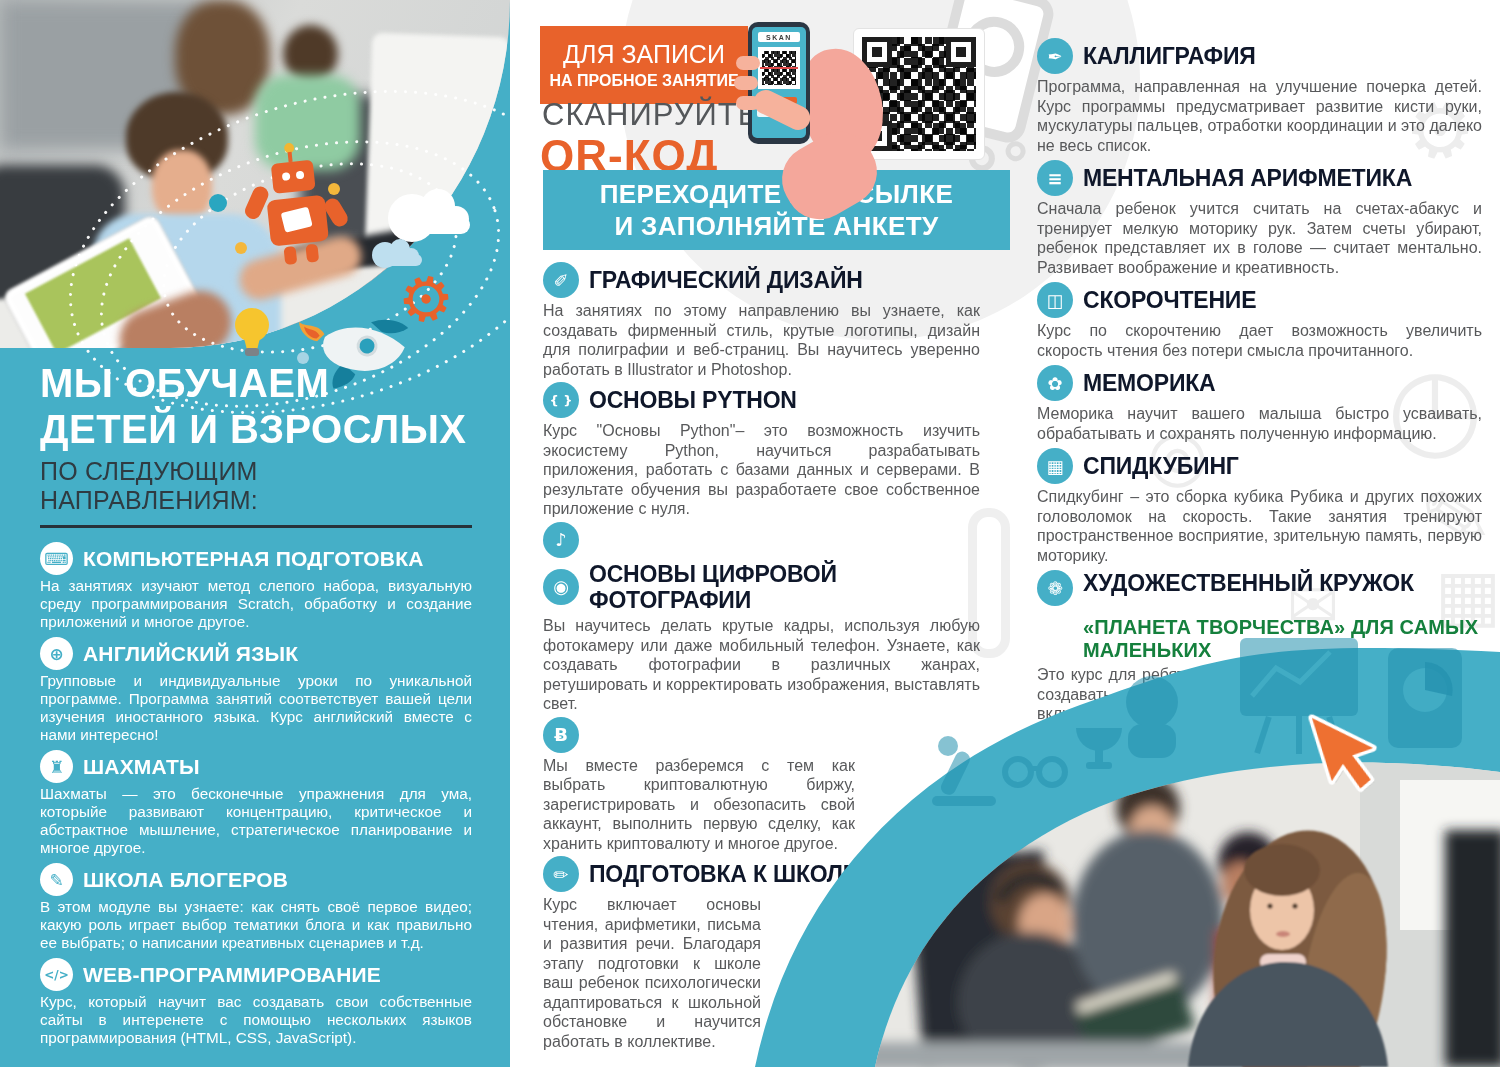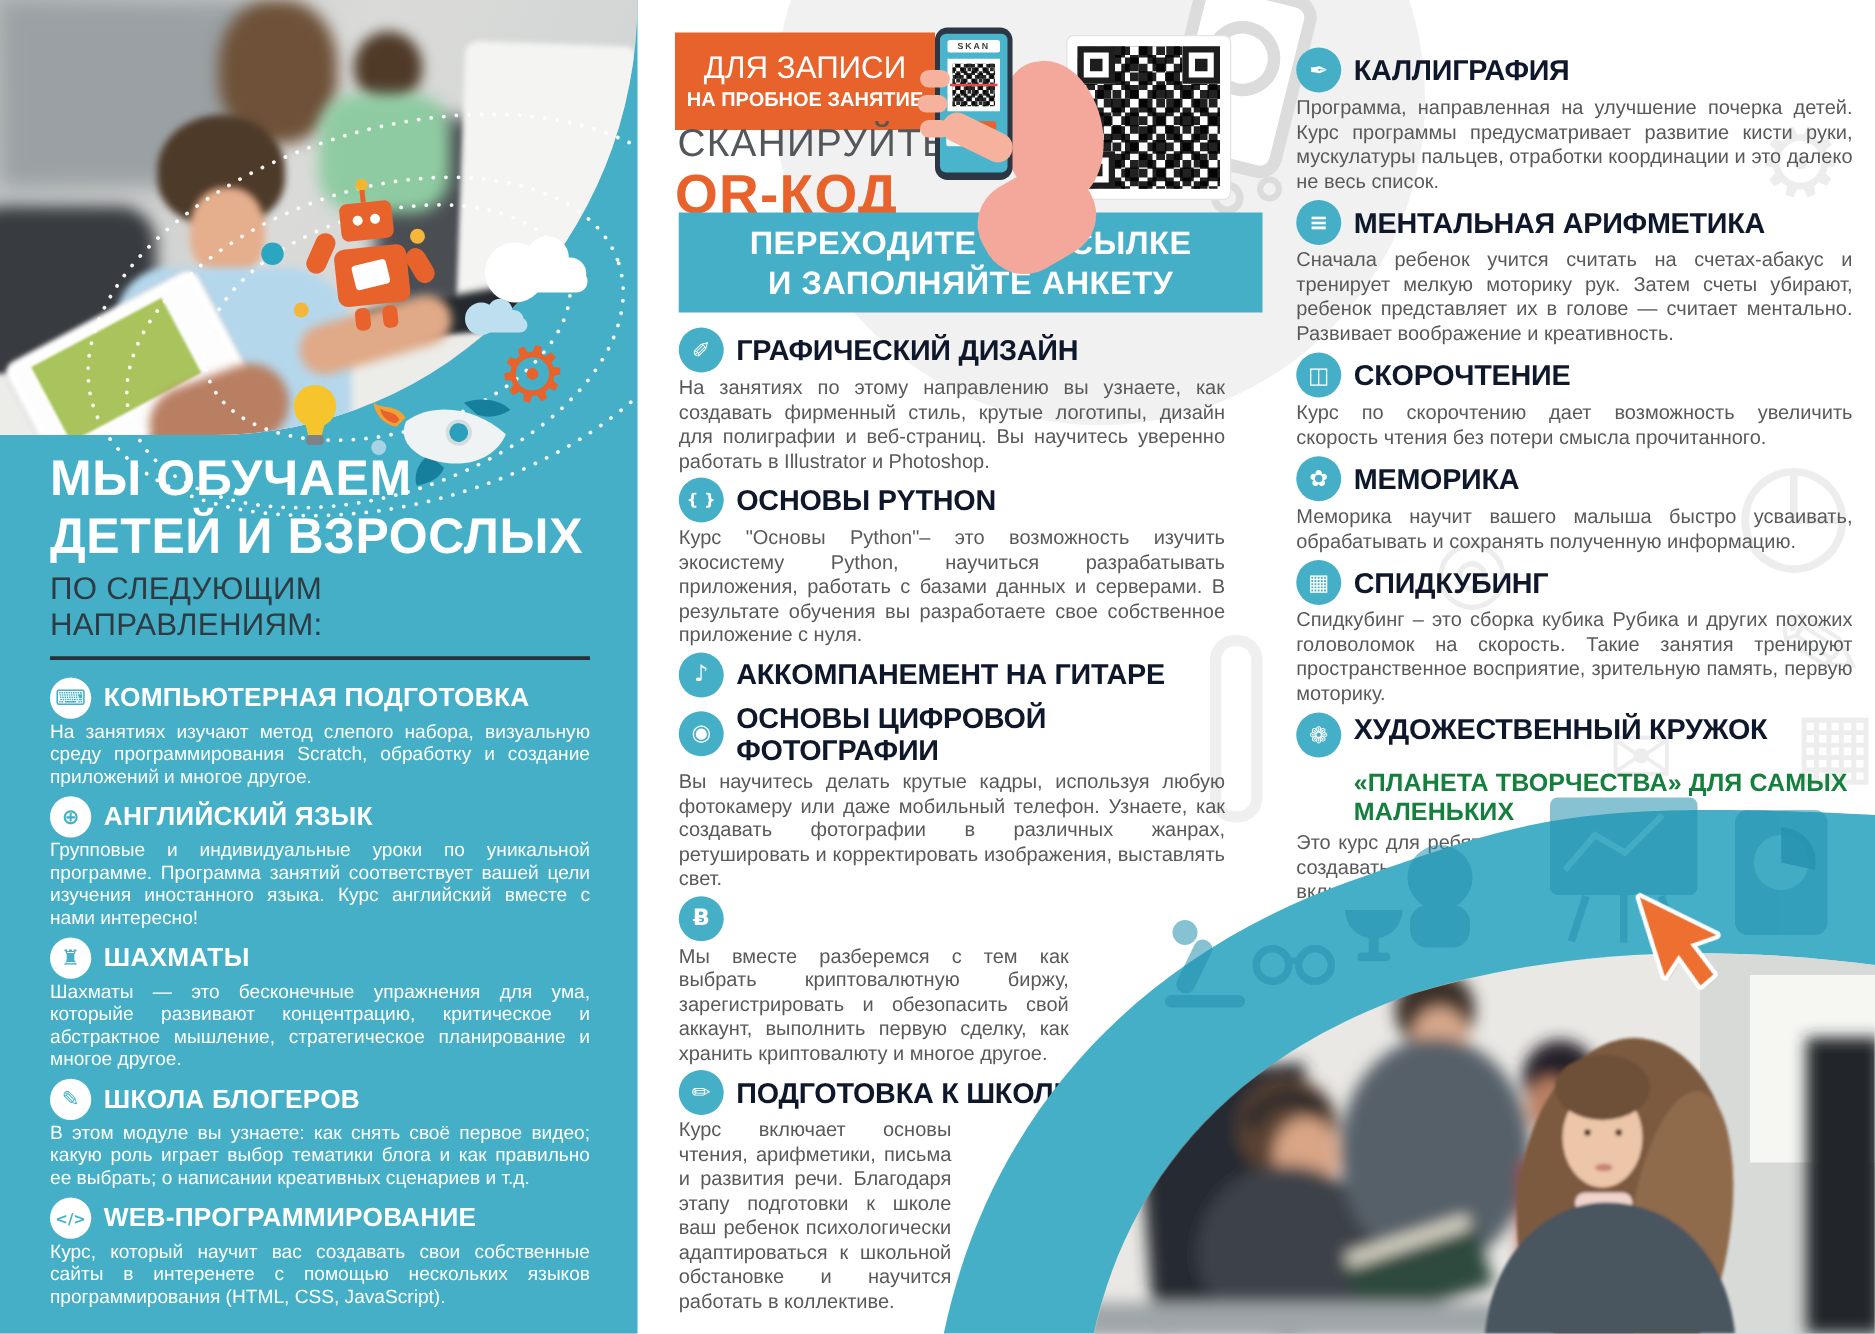--- a/index.html
+++ b/index.html
@@ -283,21 +283,20 @@
           </span>
         <div class="sec-title">ОСНОВЫ PYTHON</div>
       </div>
       <p class="sec-body">Курс "Основы Python"– это возможность изучить экосистему Python, научиться разрабатывать приложения, работать с базами данных и серверами. В результате обучения вы разработаете свое собственное приложение с нуля.</p>
     </div>
     <div class="sec">
       <div class="sec-head">
         <span class="ic">
             <span>♪</span>
           </span>
-        <div class="sec-title">АККОМПАНЕМЕНТ НА ГИТАРЕ</div>
       </div>
     </div>
     <div class="sec">
       <div class="sec-head">
         <span class="ic">
             <span>◉</span>
           </span>
         <div class="sec-title">ОСНОВЫ ЦИФРОВОЙ ФОТОГРАФИИ</div>
       </div>
       <p class="sec-body">Вы научитесь делать крутые кадры, используя любую фотокамеру или даже мобильный телефон. Узнаете, как создавать фотографии в различных жанрах, ретушировать и корректировать изображения, выставлять свет.</p>

